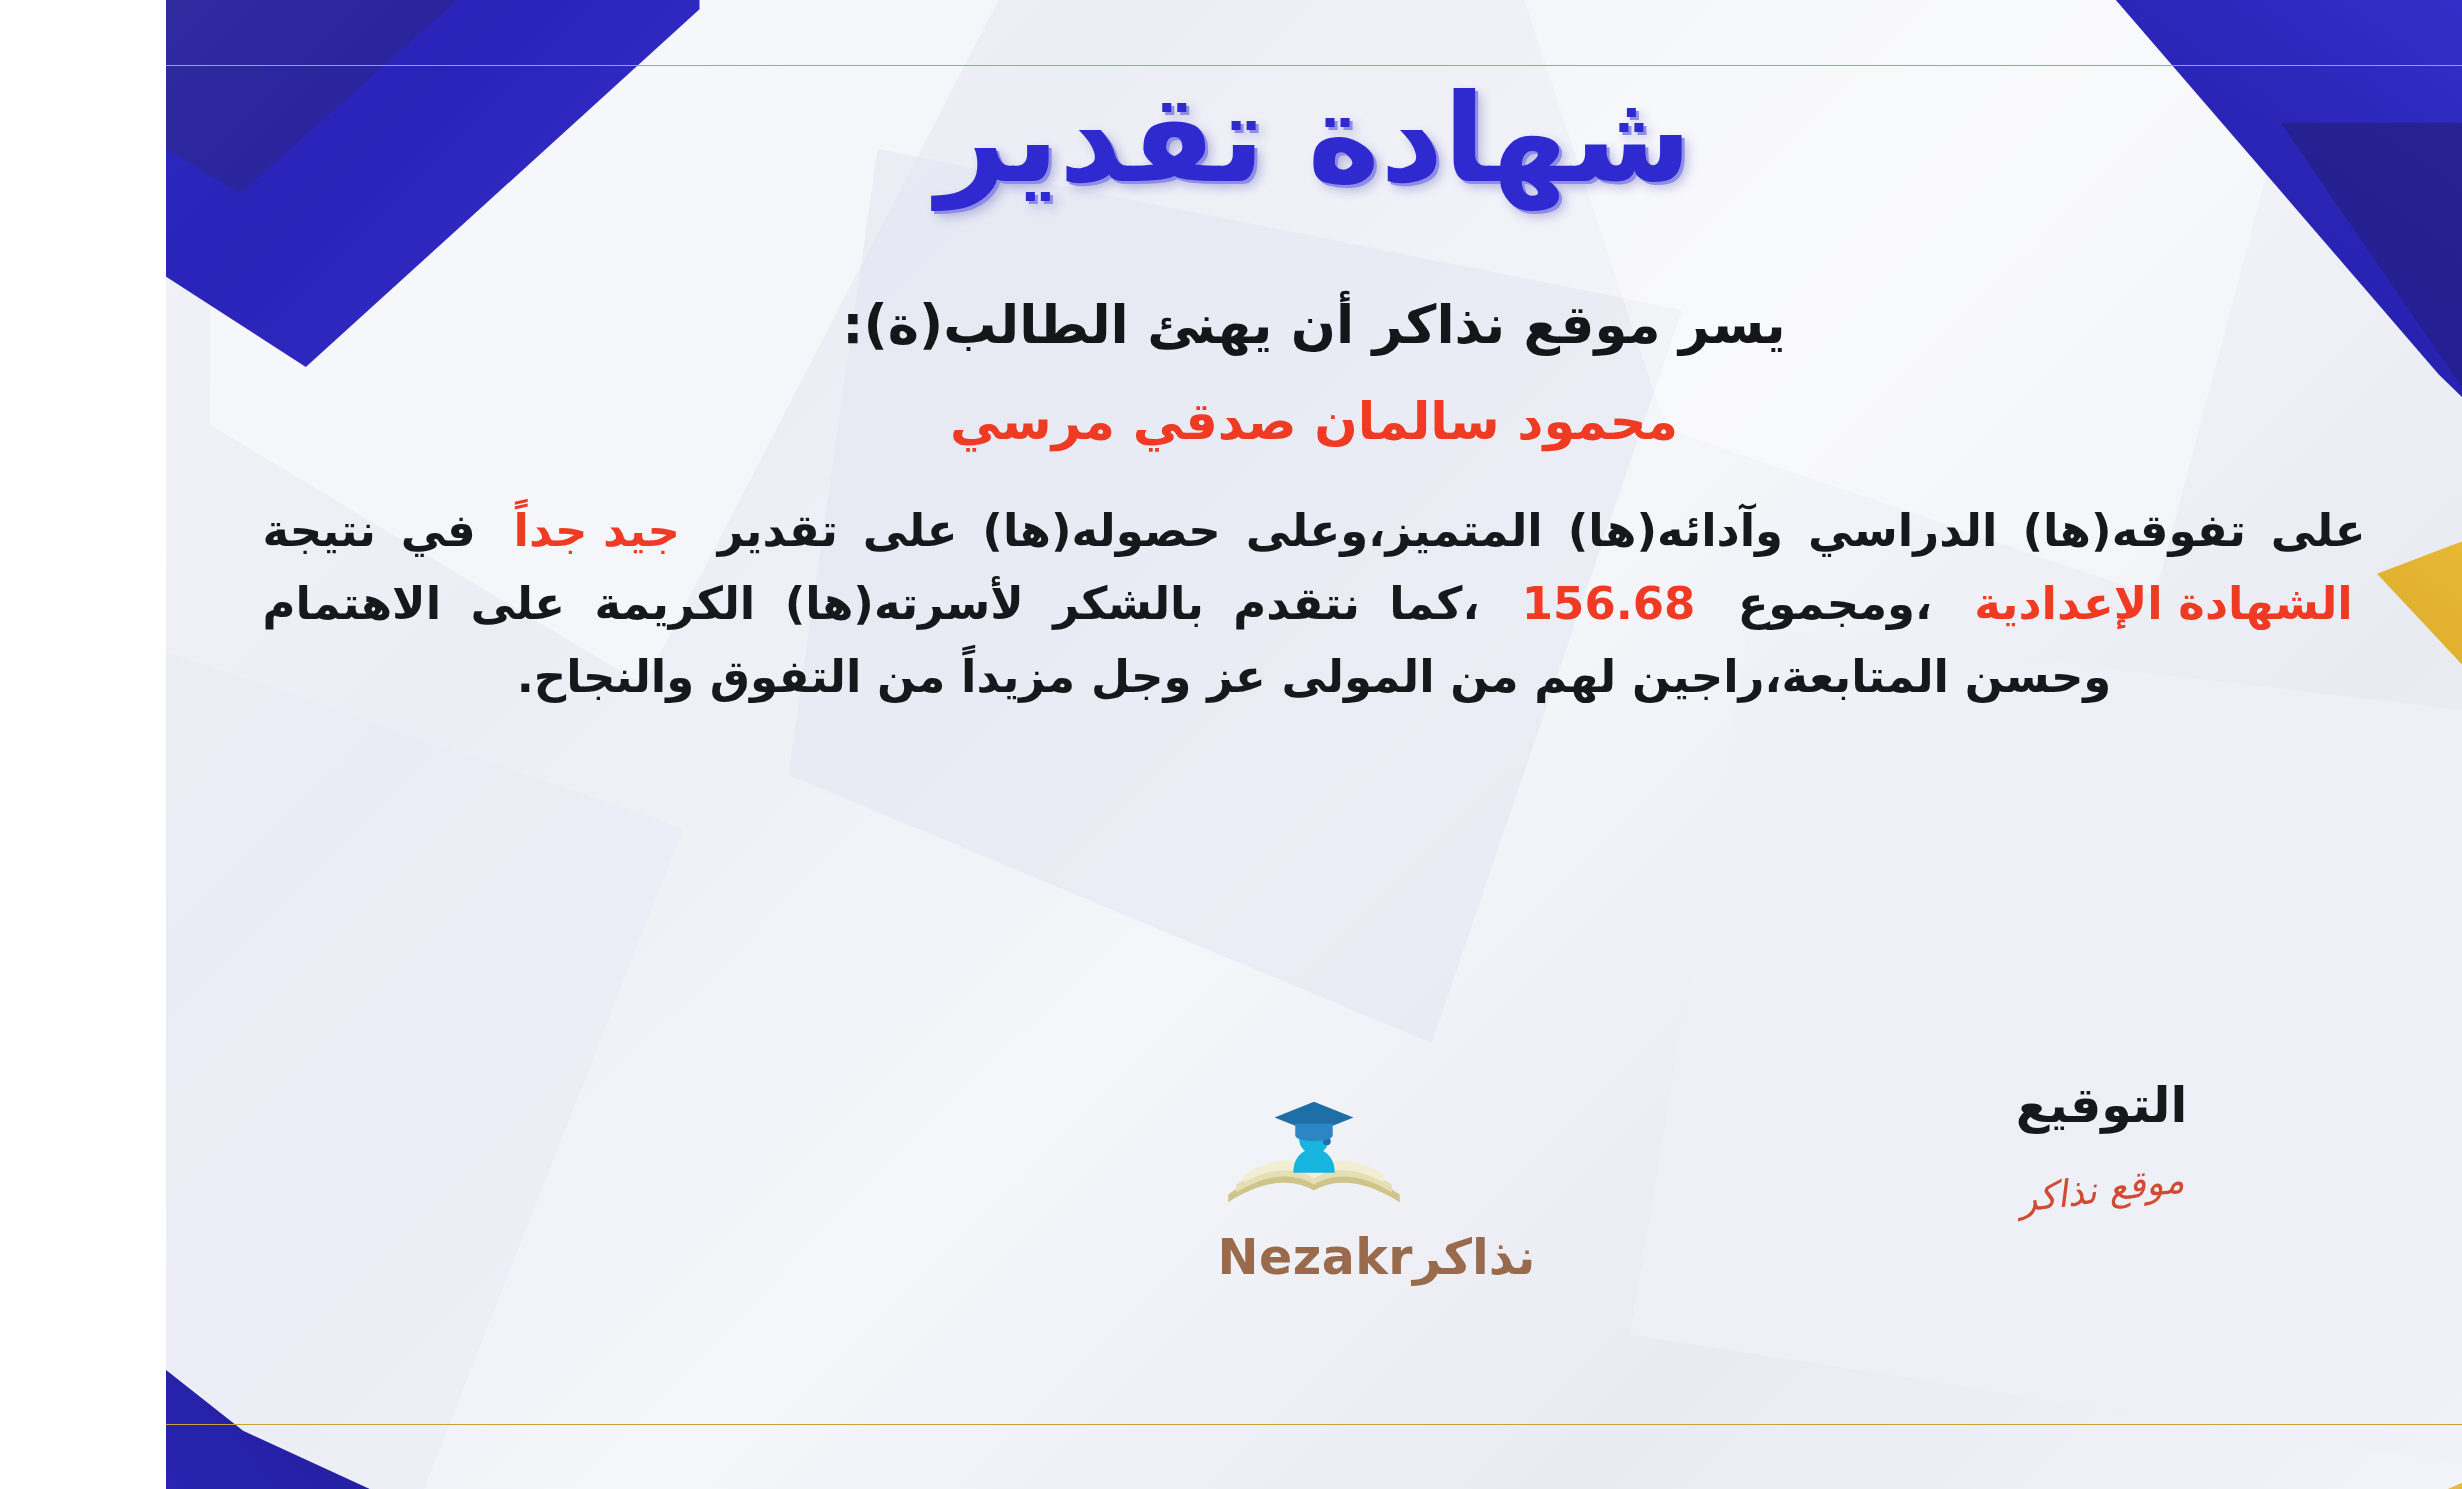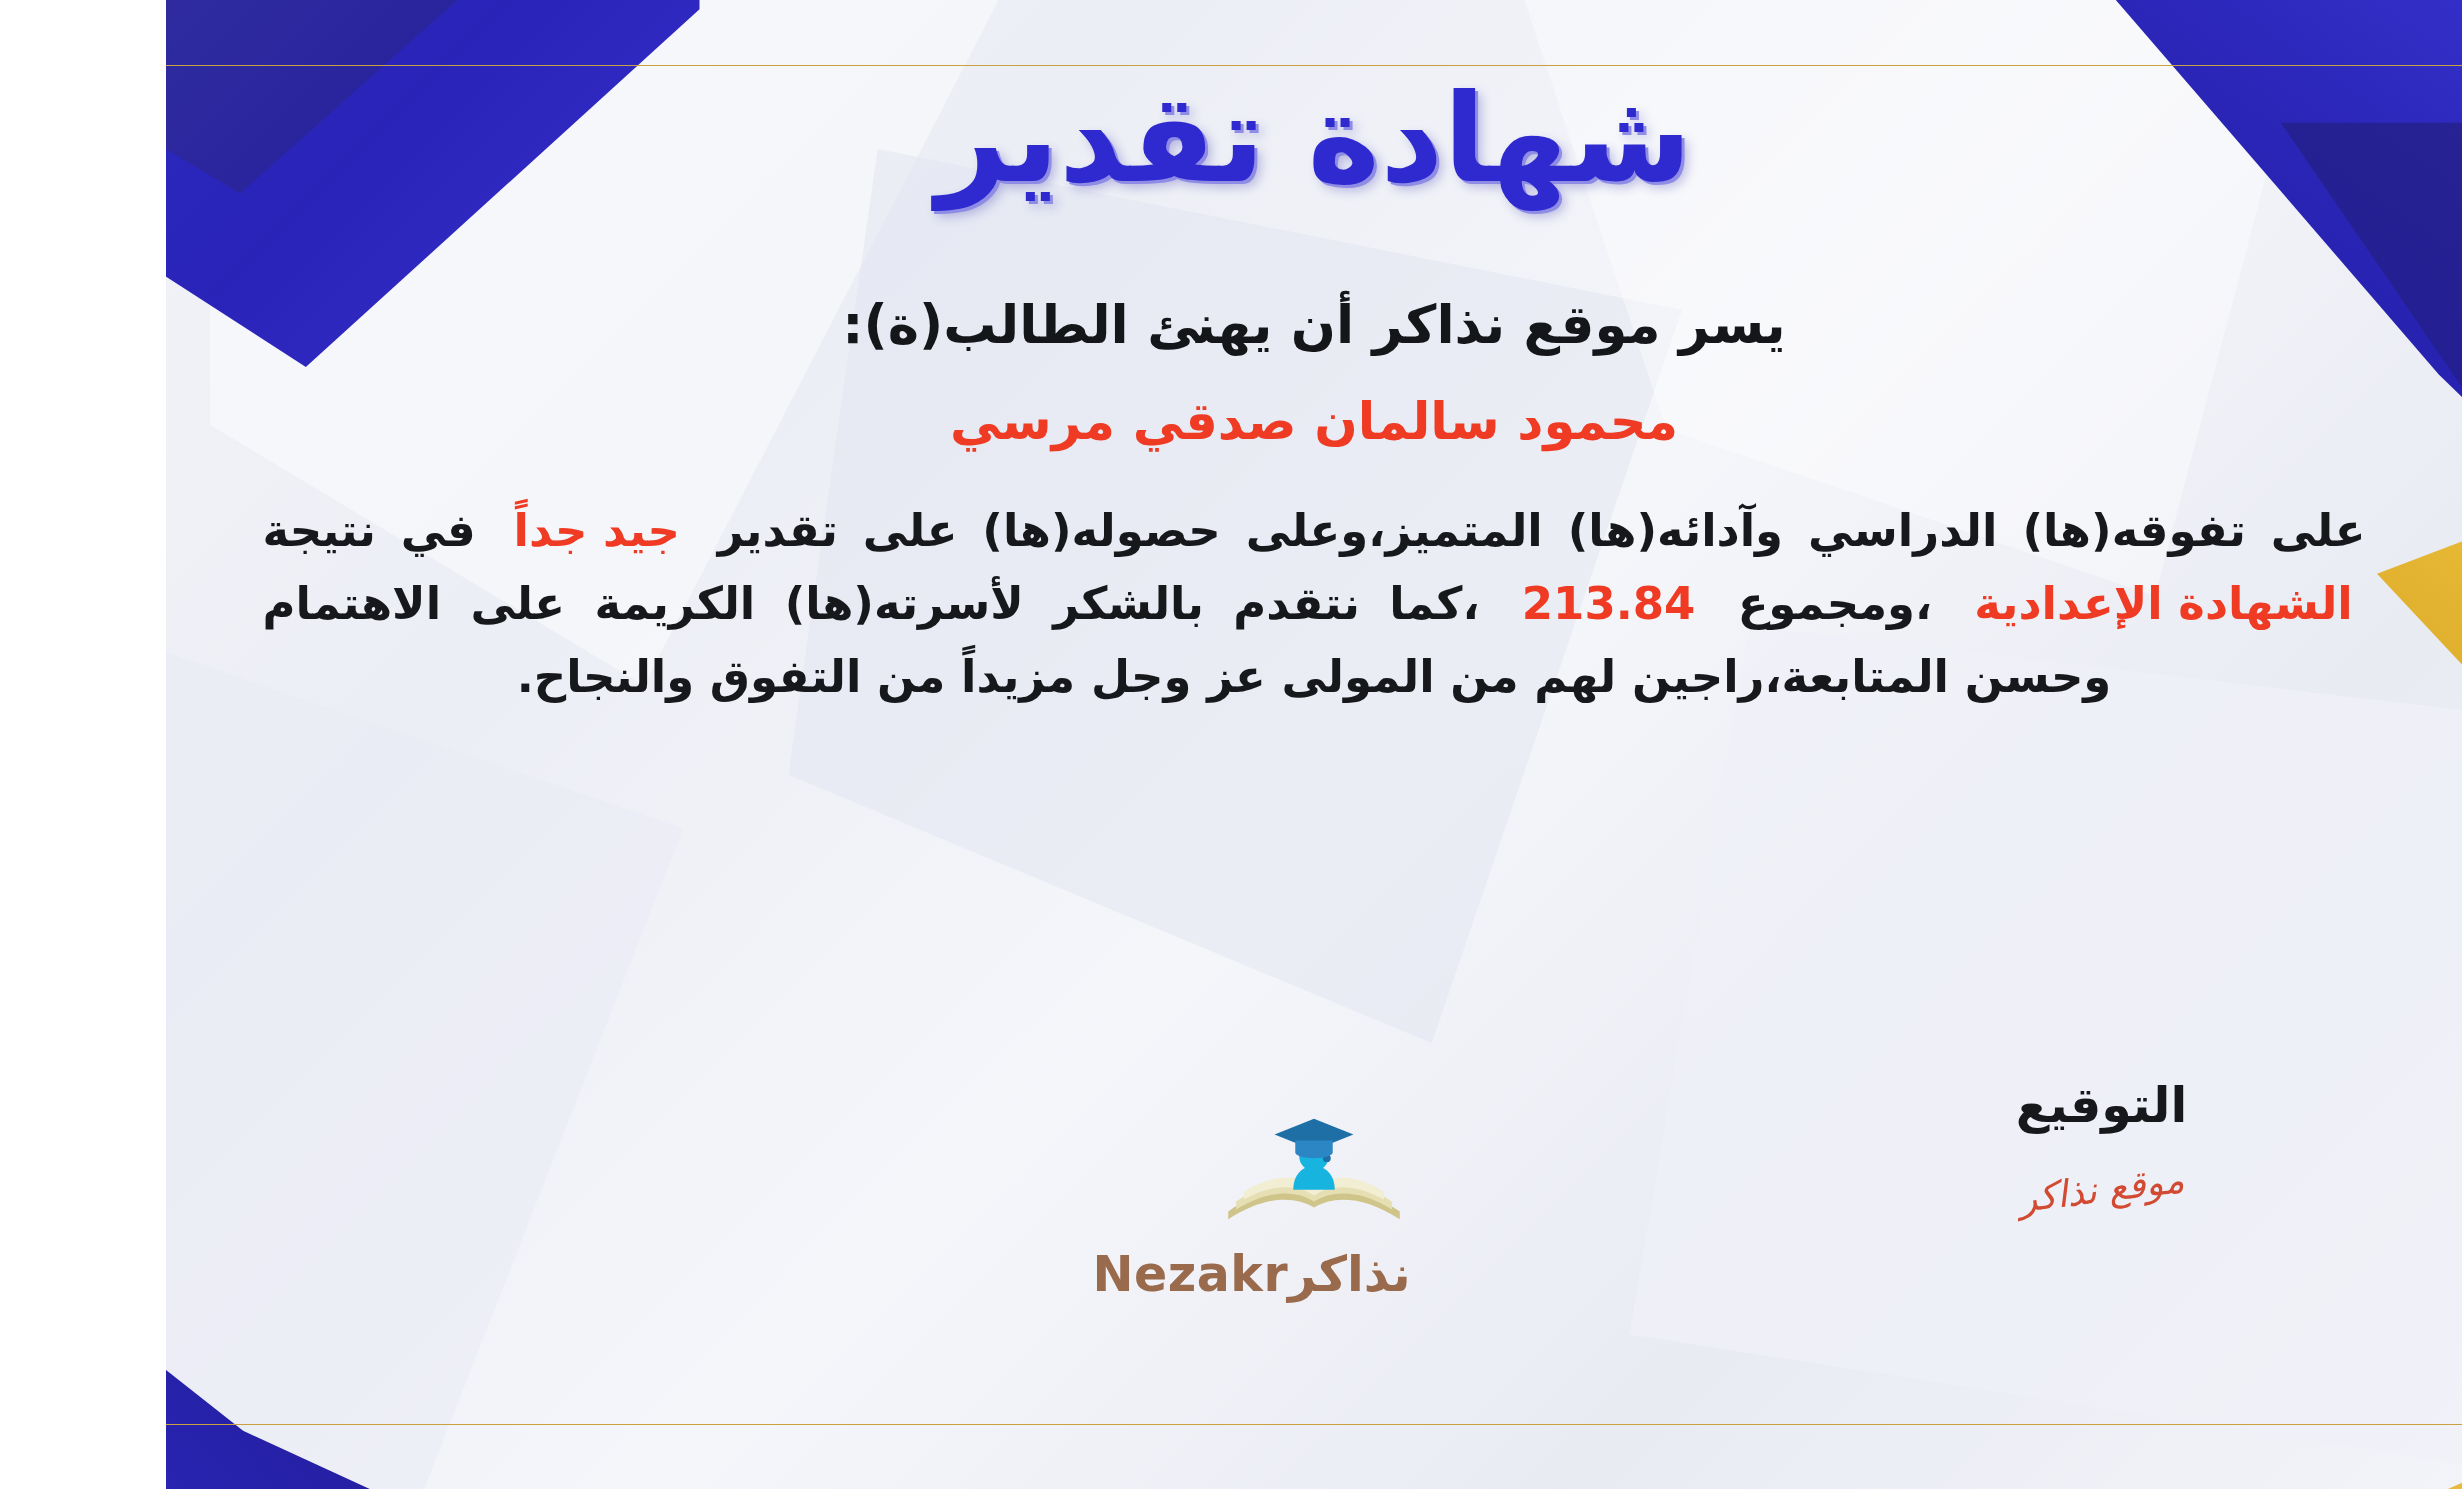--- a/index.html
+++ b/index.html
@@ -219,23 +219,23 @@
     color: #d24a32;
     font-family: "DejaVu Serif", serif;
     font-style: italic;
     transform: rotate(-7deg);
   }
 
   .brand {
     position: absolute;
     left: 50%;
     transform: translateX(-50%);
-    top: 18px;
+    top: 1px;
     width: 443px;
-    text-align: left;
+    text-align: right;
   }
   .brand-mark { display: block; margin: 0 auto; }
   .brand-name {
     margin-top: 3px;
     font-size: 49px;
     font-weight: 700;
     color: #9a6a4d;
     letter-spacing: 0.5px;
     font-family: "DejaVu Sans", "Liberation Sans", sans-serif;
   }
@@ -281,21 +281,21 @@
 
     <div class="student-name">محمود سالمان صدقي مرسي</div>
 
     <div class="body-block">
       <p>
         <span>على تفوقه(ها) الدراسي وآدائه(ها) المتميز،وعلى حصوله(ها) على تقدير</span>
         <span class="hl-red spaced">جيد جداً</span>
         <span>في نتيجة</span>
         <span class="hl-red spaced">الشهادة الإعدادية</span>
         <span>،ومجموع</span>
-        <span class="hl-red spaced">213.84</span>
+        <span class="hl-red spaced">156.68</span>
         <span>،كما نتقدم بالشكر لأسرته(ها) الكريمة على الاهتمام وحسن المتابعة،راجين لهم من المولى عز وجل مزيداً من التفوق والنجاح.</span>
       </p>
     </div>
 
   </div>
 
   <div class="footer">
 
     <div class="signature-area">
       <div class="signature-label">التوقيع</div>

